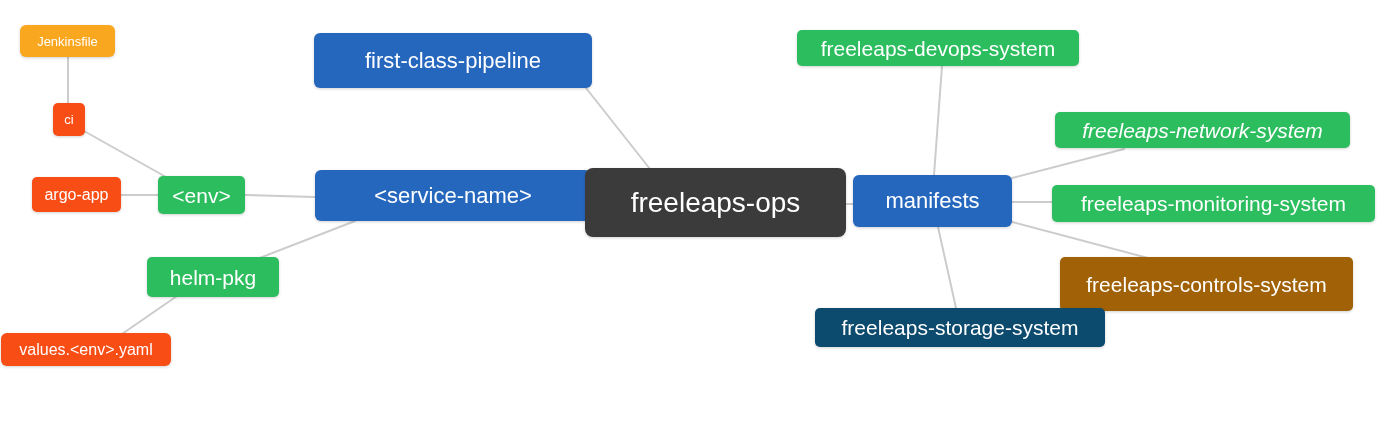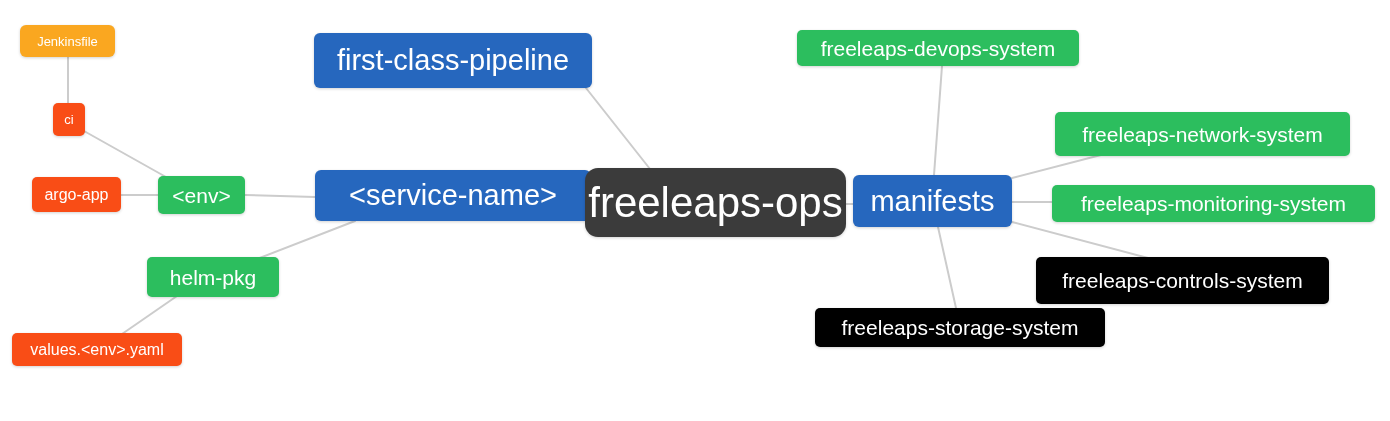--- a/index.html
+++ b/index.html
@@ -38,22 +38,22 @@
     white-space: nowrap;
     box-shadow: 0 1px 3px rgba(0,0,0,0.18);
     cursor: pointer;
     box-sizing: border-box;
     line-height: 1;
     user-select: none;
   }
   .size-xs { font-size: 13px; }
   .size-sm { font-size: 16px; }
   .size-md { font-size: 21px; }
-  .size-lg { font-size: 29px; border-radius: 6px; }
-  .size-xl { font-size: 42px; border-radius: 13px; text-align: center; }
+  .size-lg { font-size: 22px; border-radius: 6px; }
+  .size-xl { font-size: 28px; border-radius: 8px; text-align: center; }
 </style>
 </head>
 <body>
 
 <div class="canvas">
 
   <svg class="edges" viewBox="0 0 1390 421" xmlns="http://www.w3.org/2000/svg">
     <line x1="68" y1="57" x2="68" y2="103"></line>
     <line x1="84" y1="131" x2="166" y2="177"></line>
     <line x1="121" y1="195" x2="158" y2="195"></line>
@@ -73,33 +73,33 @@
   <div class="node size-xs" style="left: 20px; top: 25px; width: 95px; height: 32px; background-color: rgb(250, 167, 32); border-radius: 6px;">Jenkinsfile</div>
 
   <div class="node size-xs" style="left: 53px; top: 103px; width: 32px; height: 33px; background-color: rgb(249, 77, 22);">ci</div>
 
   <div class="node size-sm" style="left: 32px; top: 177px; width: 89px; height: 35px; background-color: rgb(249, 77, 22);">argo-app</div>
 
   <div class="node size-md" style="left: 158px; top: 176px; width: 87px; height: 38px; background-color: rgb(44, 190, 94);">&lt;env&gt;</div>
 
   <div class="node size-md" style="left: 147px; top: 257px; width: 132px; height: 40px; background-color: rgb(44, 190, 94);">helm-pkg</div>
 
-  <div class="node size-sm" style="left: 12px; top: 333px; width: 170px; height: 33px; background-color: rgb(249, 77, 22);">values.&lt;env&gt;.yaml</div>
+  <div class="node size-sm" style="left: 1px; top: 333px; width: 170px; height: 33px; background-color: rgb(249, 77, 22); border-radius: 6px;">values.&lt;env&gt;.yaml</div>
 
   <div class="node size-lg" style="left: 314px; top: 33px; width: 278px; height: 55px; background-color: rgb(38, 103, 190);">first-class-pipeline</div>
 
   <div class="node size-lg" style="left: 315px; top: 170px; width: 276px; height: 51px; background-color: rgb(38, 103, 190);">&lt;service-name&gt;</div>
 
   <div class="node size-xl" style="left: 585px; top: 168px; width: 261px; height: 69px; background-color: rgb(59, 59, 59);">freeleaps-ops</div>
 
   <div class="node size-lg" style="left: 853px; top: 175px; width: 159px; height: 52px; background-color: rgb(38, 103, 190); text-align: center;">manifests</div>
 
   <div class="node size-md" style="left: 797px; top: 30px; width: 282px; height: 36px; background-color: rgb(44, 190, 94);">freeleaps-devops-system</div>
 
-  <div class="node size-md" style="left: 1055px; top: 112px; width: 295px; height: 44px; background-color: rgb(44, 190, 94);">freeleaps-network-system</div>
+  <div class="node size-md" style="left: 1055px; top: 112px; width: 295px; height: 36px; background-color: rgb(44, 190, 94); font-style: italic;">freeleaps-network-system</div>
 
   <div class="node size-md" style="left: 1052px; top: 185px; width: 323px; height: 37px; background-color: rgb(44, 190, 94);">freeleaps-monitoring-system</div>
 
-  <div class="node size-md" style="left: 1036px; top: 257px; width: 293px; height: 47px; background-color: #000000;">freeleaps-controls-system</div>
+  <div class="node size-md" style="left: 1060px; top: 257px; width: 293px; height: 54px; background-color: #a16207;">freeleaps-controls-system</div>
 
-  <div class="node size-md" style="left: 815px; top: 308px; width: 290px; height: 39px; background-color: #000000;">freeleaps-storage-system</div>
+  <div class="node size-md" style="left: 815px; top: 308px; width: 290px; height: 39px; background-color: #0c4a6e;">freeleaps-storage-system</div>
 
 </div>
 
 </body></html>

